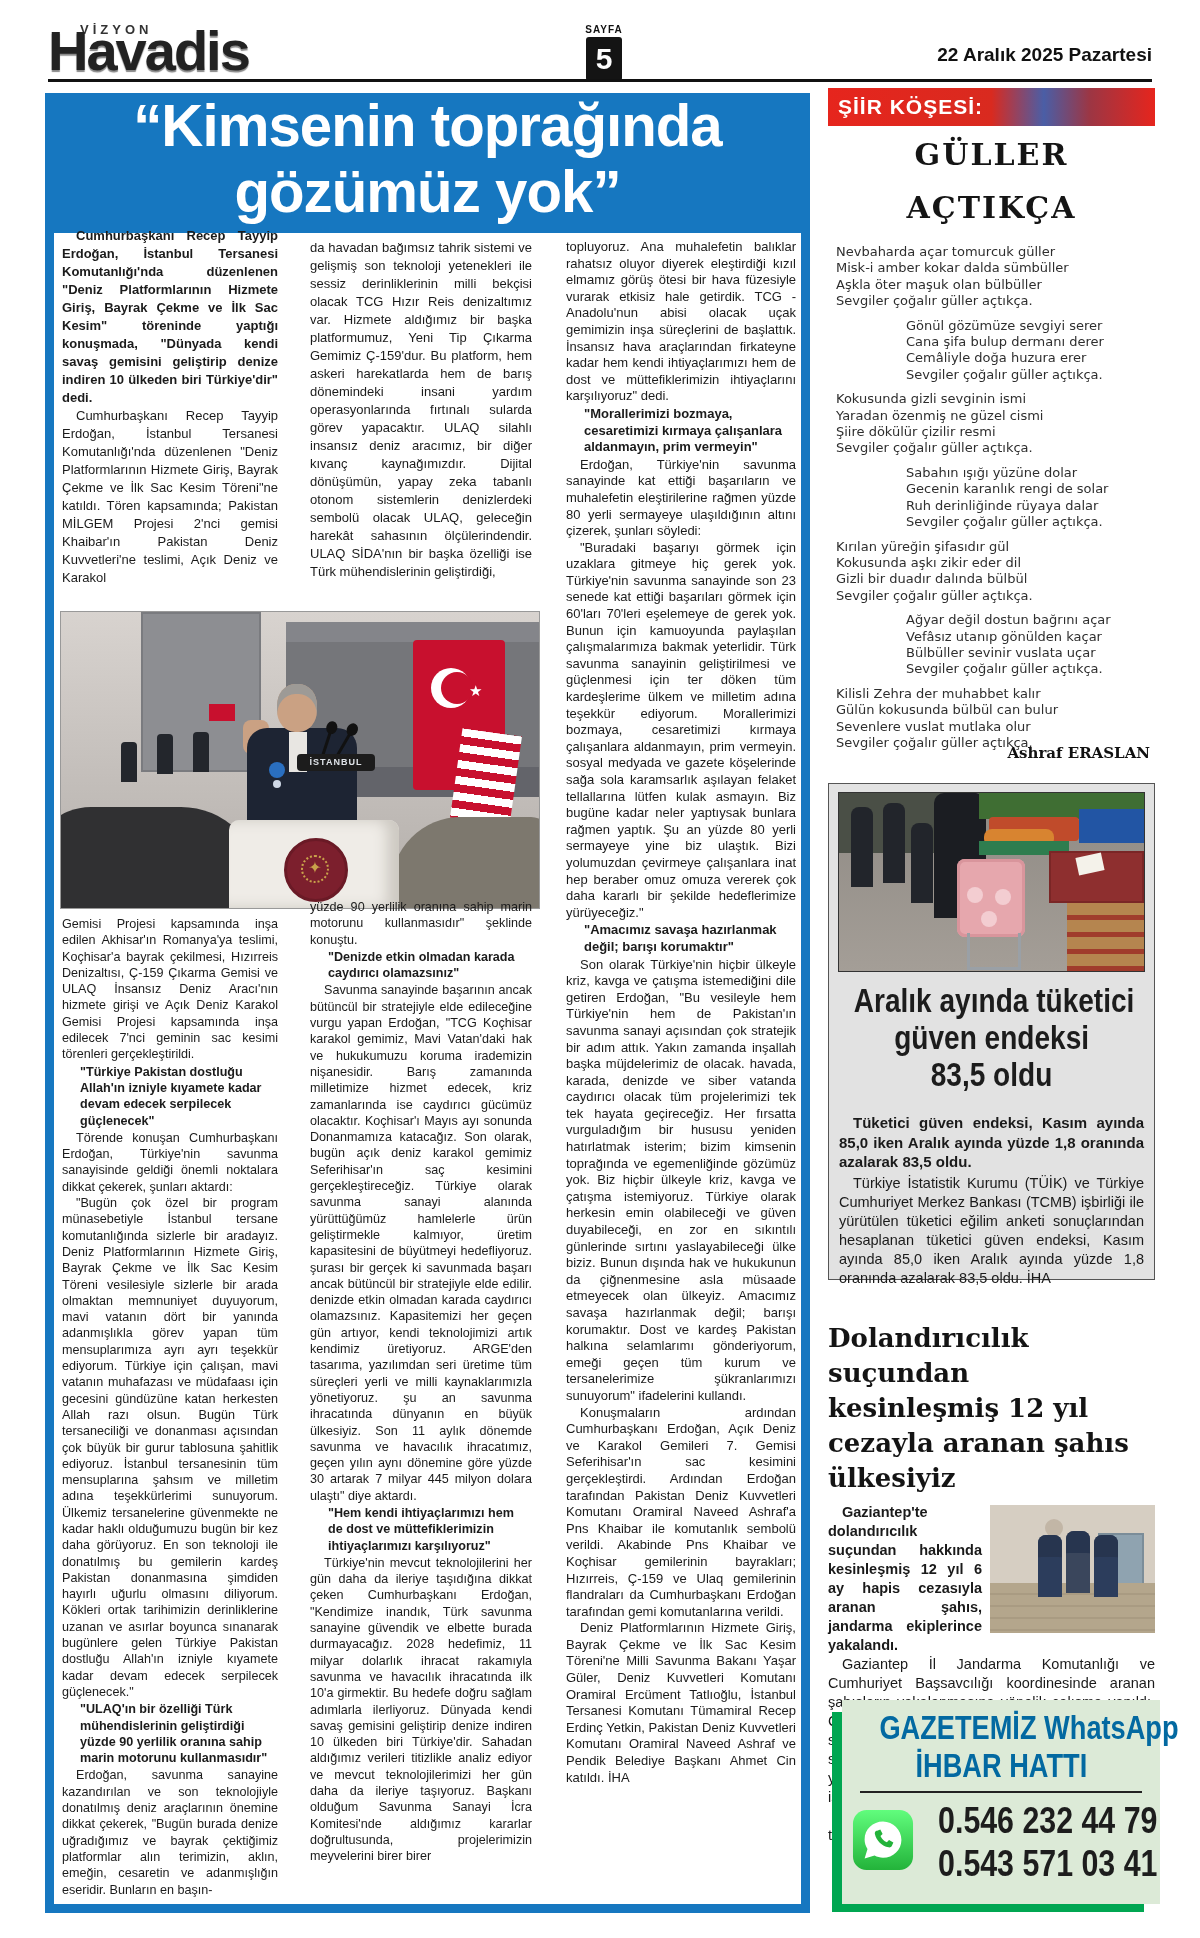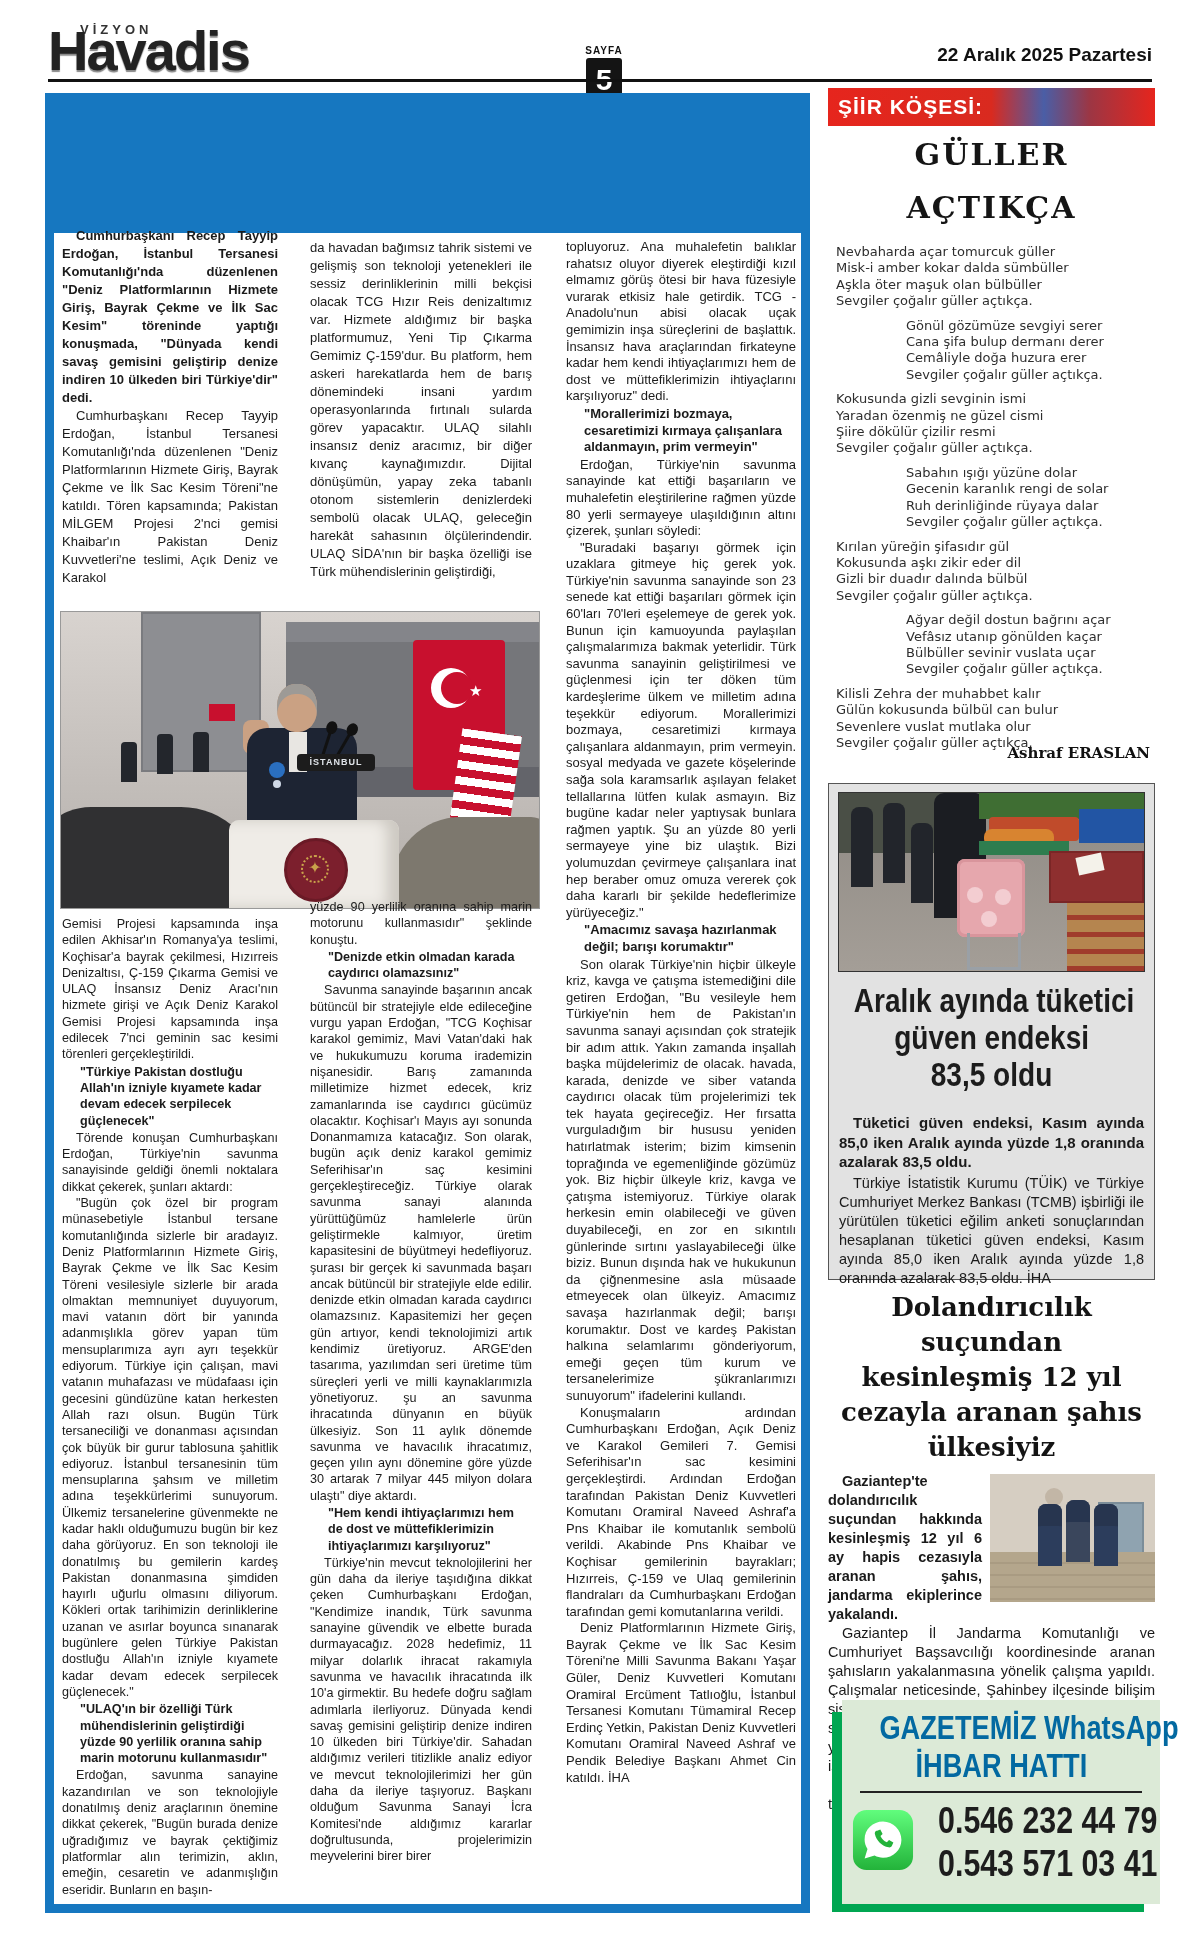--- a/index.html
+++ b/index.html
@@ -3,21 +3,21 @@
 <meta charset="utf-8">
 <style>
   html,body{margin:0;padding:0;background:#fff;}
   .page{position:relative;width:1200px;height:1938px;background:#fff;overflow:hidden;
         font-family:"Liberation Sans",sans-serif;color:#1a1a1a;}
 
   
   .logo-main{position:absolute;left:48px;top:18px;font-size:56px;font-weight:900;letter-spacing:-2px;
              color:#222;text-shadow:0 2px 1px #888;}
   .logo-top{position:absolute;left:80px;top:22px;font-size:13px;font-weight:bold;letter-spacing:4px;color:#333;}
-  .badge{position:absolute;left:584px;top:24px;width:40px;text-align:center;margin-top:21px;}
+  .badge{position:absolute;left:584px;top:24px;width:40px;text-align:center;}
   .badge-label{font-size:10px;font-weight:bold;color:#111;letter-spacing:1px;}
   .badge-box{margin:2px auto 0;width:36px;height:44px;background:#141414;border-radius:3px;
              color:#fff;font-size:30px;font-weight:bold;line-height:44px;text-align:center;}
   .date{position:absolute;right:48px;top:44px;font-size:19px;font-weight:bold;color:#111;}
   .rule{position:absolute;left:48px;top:79px;width:1104px;height:3px;background:#111;}
 
   
   .frame{position:absolute;left:45px;top:93px;width:765px;height:1820px;background:#1677c0;}
   .frame-inner{position:absolute;left:9px;top:140px;width:747px;height:1671px;background:#fff;}
   .headline{position:absolute;left:0;top:0;width:100%;height:140px;text-align:center;color:#fff;}
@@ -107,21 +107,21 @@
   .mk-trolley{position:absolute;left:118px;top:66px;width:68px;height:78px;background:#e6a7ad;border-radius:8px;
               box-shadow:inset 0 0 0 3px #d9959c;}
   .mk-flower{position:absolute;width:16px;height:16px;border-radius:50%;background:#f3cdd1;}
   .mk-frame{position:absolute;left:128px;top:140px;width:48px;height:34px;border:3px solid #9aa0a6;border-top:none;}
   .c-title{margin-top:10px;text-align:center;font-weight:800;font-size:33px;line-height:37px;color:#1c1c1c;}
   .cond{display:inline-block;transform:scaleX(.85);transform-origin:center;white-space:nowrap;}
   .c-lead{margin:20px 10px 0;font-weight:bold;font-size:15px;line-height:19.5px;text-align:justify;text-indent:14px;}
   .c-body{margin:2px 10px 0;font-size:14.5px;line-height:19px;text-align:justify;text-indent:14px;}
 
   .fraud{position:absolute;left:828px;top:1290px;width:327px;}
-  .f-title{text-align:center;font-family:"DejaVu Serif",serif;font-weight:800;font-size:26px;line-height:35px;color:#141414;}
+  .f-title{font-family:"DejaVu Serif",serif;font-weight:800;font-size:26px;line-height:35px;color:#141414;margin-top:31px;}
   .f-body{margin-top:7px;font-size:14.5px;line-height:19px;text-align:justify;}
   .f-photo{float:right;width:165px;height:128px;margin:2px 0 4px 8px;position:relative;overflow:hidden;
            background:#d6cec2;}
   .fp-ground{position:absolute;left:0;top:78px;width:100%;height:50px;
              background:repeating-linear-gradient(180deg,#b4a68c 0 10px,#a99b82 10px 12px);}
   .fp-door{position:absolute;left:108px;top:28px;width:46px;height:52px;background:#8fa3b0;
            box-shadow:inset 0 0 0 2px #7b8d99;}
   .fp-logo{position:absolute;left:55px;top:14px;width:18px;height:18px;border-radius:50%;background:#c2b6a6;}
   .fp-fig{position:absolute;width:24px;height:62px;background:#2c3d5c;border-radius:8px 8px 0 0;
           box-shadow:inset 0 42px 0 -20px #27354f;}
@@ -144,20 +144,24 @@
   <div class="logo-top">VİZYON</div>
   <div class="logo-main">Havadis</div>
   <div class="badge">
     <div class="badge-label">SAYFA</div>
     <div class="badge-box">5</div>
   </div>
   <div class="date">22 Aralık 2025 Pazartesi</div>
   <div class="rule"></div>
 
   <div class="frame">
+    <div class="headline">
+      <div class="hl">“Kimsenin toprağında</div>
+      <div class="hl">gözümüz yok”</div>
+    </div>
     <div class="frame-inner"></div>
 
     <div class="coltext top c1t">
         <div class="blk lead">Cumhurbaşkanı Recep Tayyip Erdoğan, İstanbul Tersanesi Komutanlığı'nda düzenlenen "Deniz Platformlarının Hizmete Giriş, Bayrak Çekme ve İlk Sac Kesim" töreninde yaptığı konuşmada, "Dünyada kendi savaş gemisini geliştirip denize indiren 10 ülkeden biri Türkiye'dir" dedi.</div>
         <div class="blk p">Cumhurbaşkanı Recep Tayyip Erdoğan, İstanbul Tersanesi Komutanlığı'nda düzenlenen "Deniz Platformlarının Hizmete Giriş, Bayrak Çekme ve İlk Sac Kesim Töreni"ne katıldı. Tören kapsamında; Pakistan MİLGEM Projesi 2'nci gemisi Khaibar'ın Pakistan Deniz Kuvvetleri'ne teslimi, Açık Deniz ve Karakol</div>
       </div>
     <div class="coltext top c2t">
         <div class="blk pc">da havadan bağımsız tahrik sistemi ve gelişmiş son teknoloji yetenekleri ile sessiz derinliklerinin milli bekçisi olacak TCG Hızır Reis denizaltımız var. Hizmete aldığımız bir başka platformumuz, Yeni Tip Çıkarma Gemimiz Ç-159'dur. Bu platform, hem askeri harekatlarda hem de barış dönemindeki insani yardım operasyonlarında fırtınalı sularda görev yapacaktır. ULAQ silahlı insansız deniz aracımız, bir diğer kıvanç kaynağımızdır. Dijital dönüşümün, yapay zeka tabanlı otonom sistemlerin denizlerdeki sembolü olacak ULAQ, geleceğin harekât sahasının ölçülerindendir. ULAQ SİDA'nın bir başka özelliği ise Türk mühendislerinin geliştirdiği,</div>
       </div>
 

